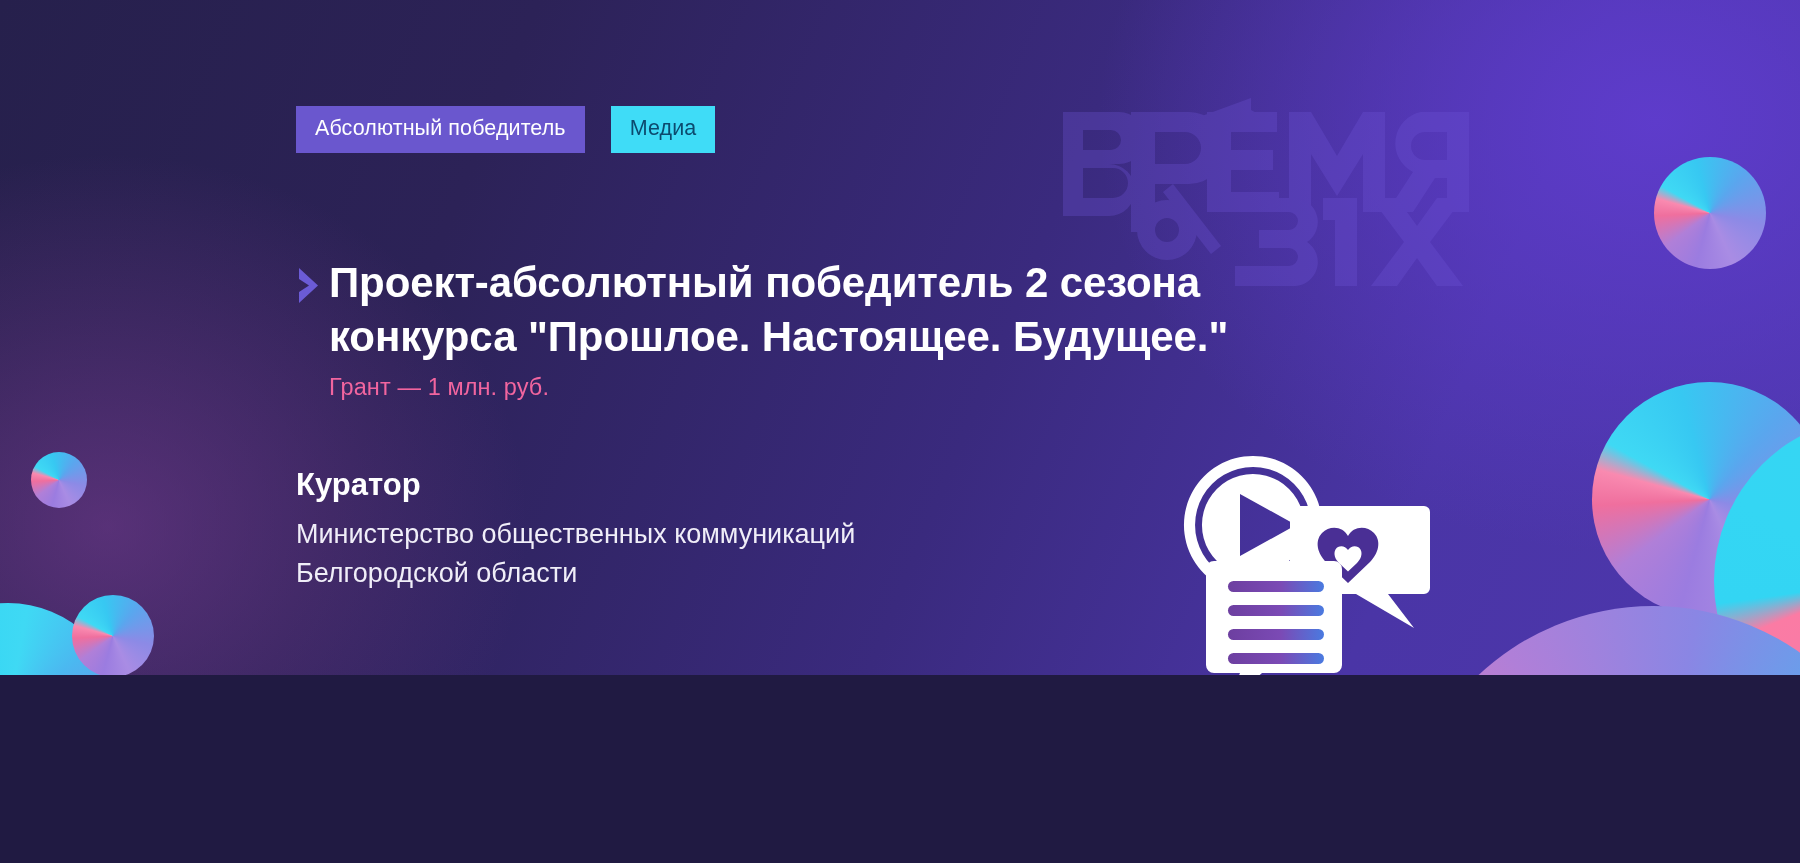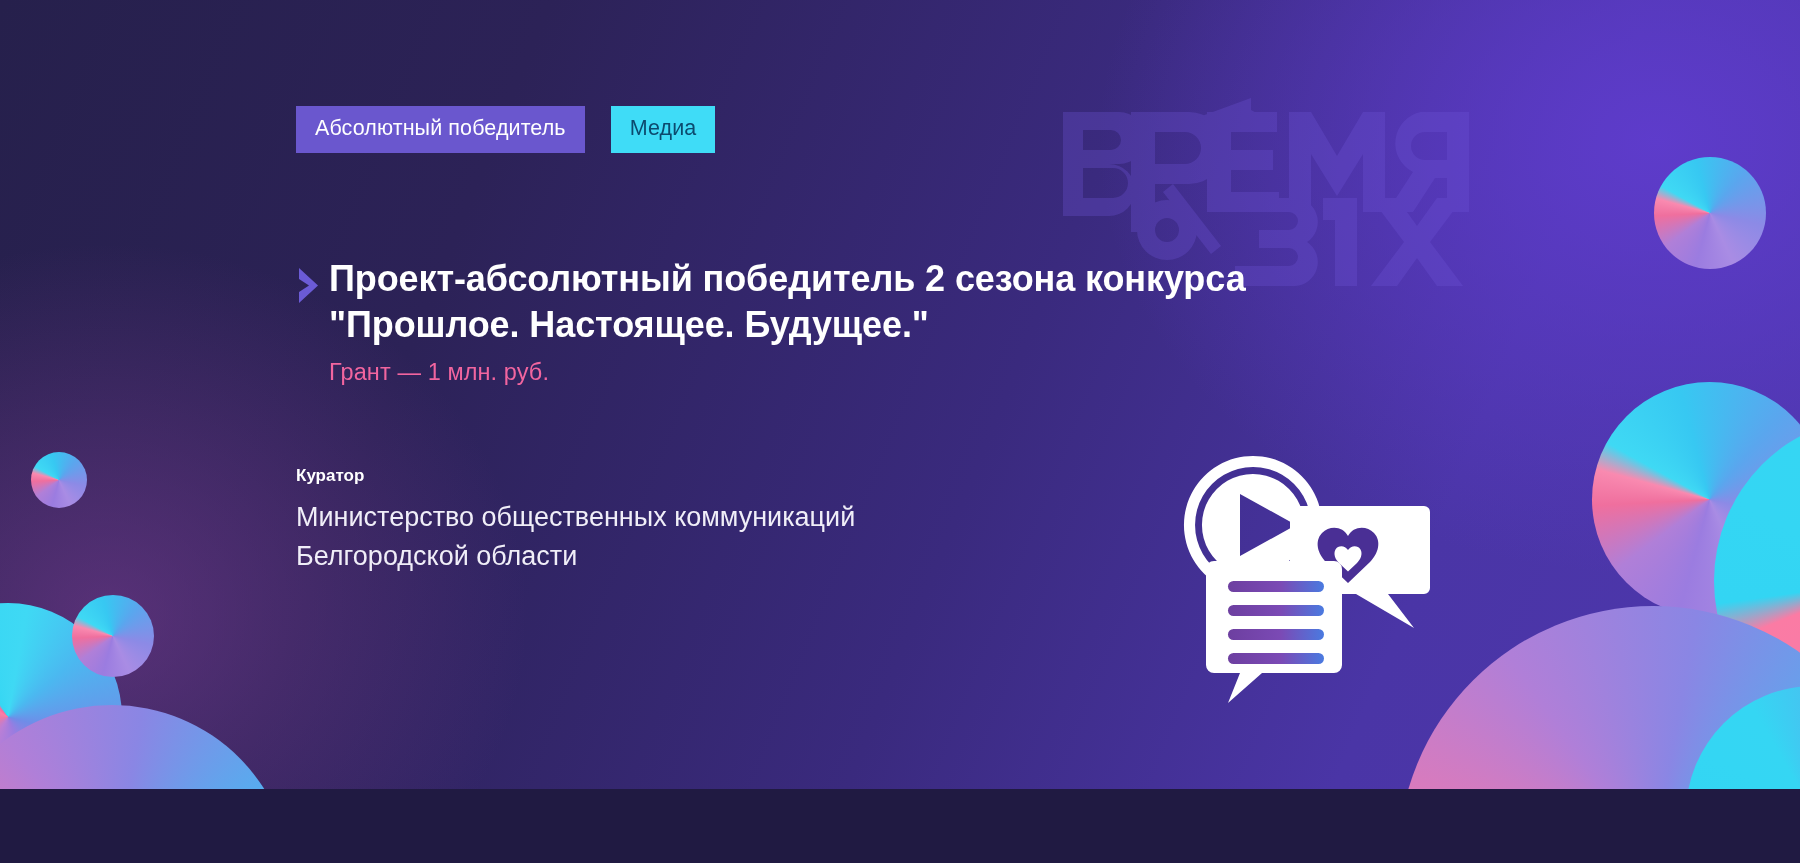--- a/index.html
+++ b/index.html
@@ -6,21 +6,21 @@
   * { margin:0; padding:0; box-sizing:border-box; }
   html,body{ background:#201a42; }
   body{
     font-family:"Liberation Sans","DejaVu Sans",sans-serif;
     -webkit-font-smoothing:antialiased;
   }
 
   .stage{
     position:relative;
     width:1800px;
-    height:789px;
+    height:675px;
     overflow:hidden;
     background:
       radial-gradient(ellipse 900px 700px at 92% 18%, rgba(95,60,205,0.95) 0%, rgba(95,60,205,0) 62%),
       radial-gradient(ellipse 700px 620px at 6% 78%, rgba(126,62,150,0.55) 0%, rgba(126,62,150,0) 60%),
       linear-gradient(112deg, #26204c 0%, #2c2257 26%, #3a2a7e 55%, #4a35a6 78%, #4d37ad 100%);
   }
 
   
   .orb{
     position:absolute;
@@ -106,21 +106,21 @@
   }
   .chev{
     flex:0 0 auto;
     width:26px; height:40px;
     margin-top:10px;
     margin-right:7px;
   }
   .headtext{ flex:1 1 auto; }
 
   .title{
-    font-size:36px;
+    font-size:42px;
     font-weight:700;
     color:#ffffff;
     line-height:1.29;
     letter-spacing:-0.1px;
     max-width:1010px;
   }
   .grant{
     margin-top:9px;
     font-size:23.5px;
     font-weight:400;
@@ -129,21 +129,21 @@
     letter-spacing:.1px;
   }
 
   .fields{
     position:absolute;
     top:466px; left:0;
     width:700px;
   }
   .field + .field{ margin-top:42px; }
   .field-label{
-    font-size:17px;
+    font-size:31px;
     font-weight:700;
     color:#ffffff;
     line-height:1.2;
     margin-bottom:12px;
   }
   .field-value{
     font-size:27px;
     font-weight:400;
     color:#f0eef8;
     line-height:1.42;

